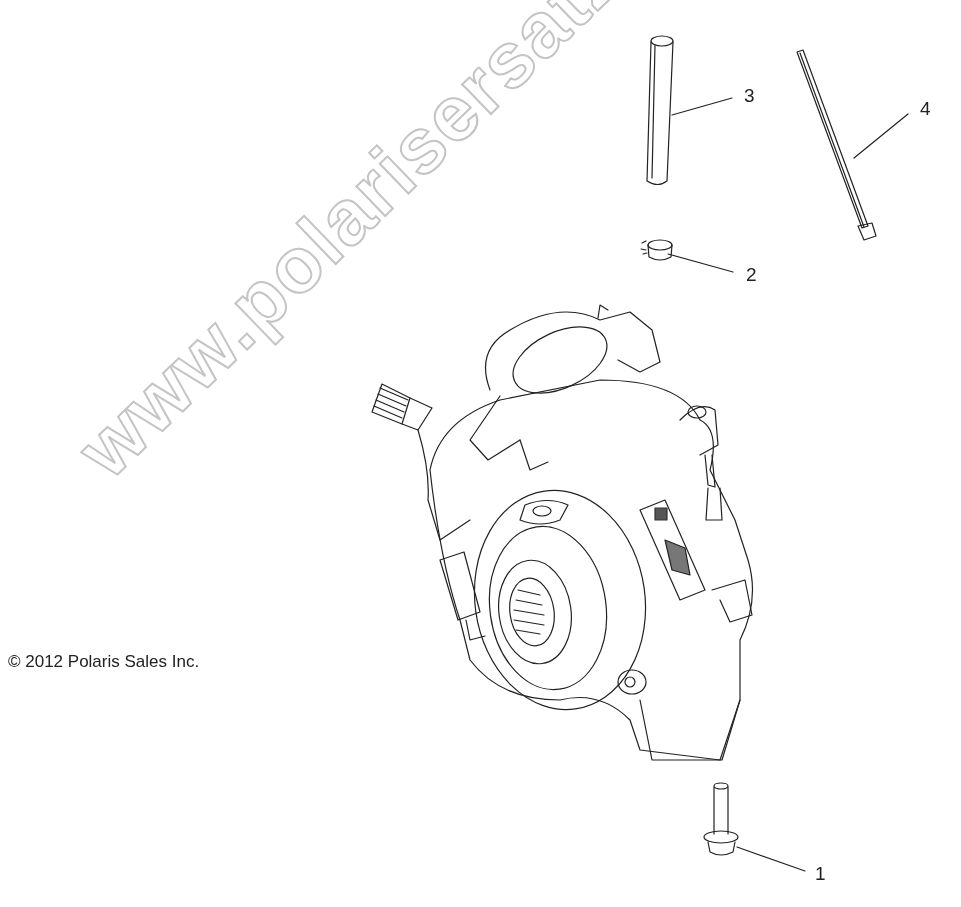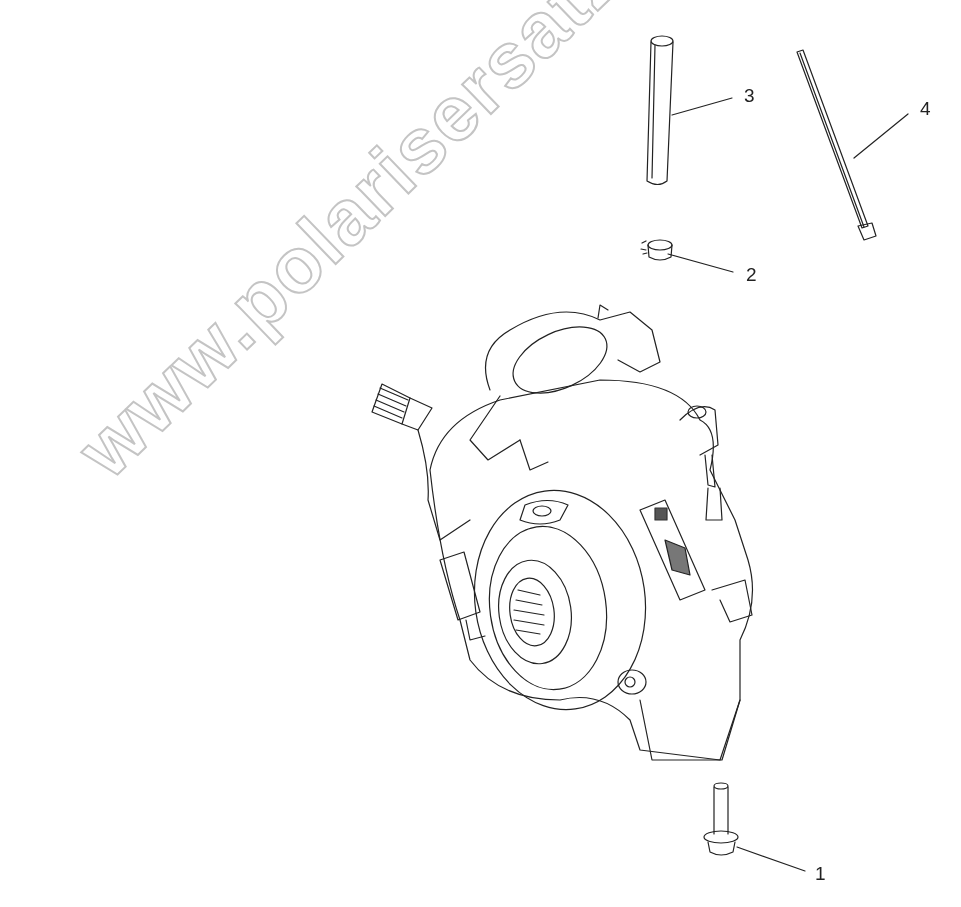--- a/index.html
+++ b/index.html
@@ -92,13 +92,14 @@
     </g>
   </svg>
 
   <div class="watermark">www.polarisersatzteile.de</div>
 
   <span class="callout" style="left:744px; top:86px;">3</span>
   <span class="callout" style="left:920px; top:99px;">4</span>
   <span class="callout" style="left:746px; top:265px;">2</span>
   <span class="callout" style="left:815px; top:864px;">1</span>
 
+  <div class="copyright">© 2012 Polaris Sales Inc.</div>
 </div>
 
 </body></html>

